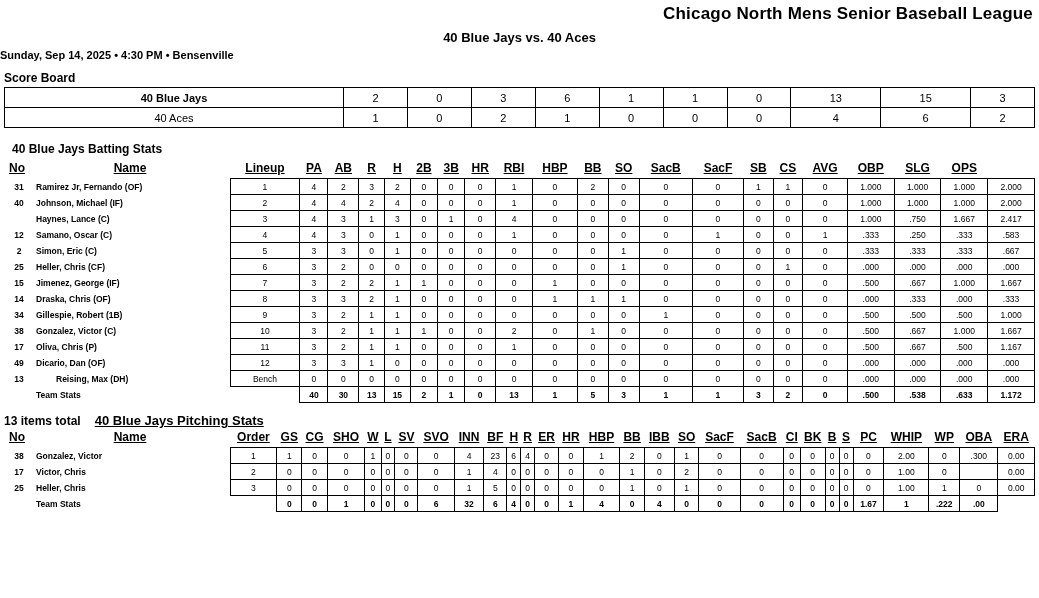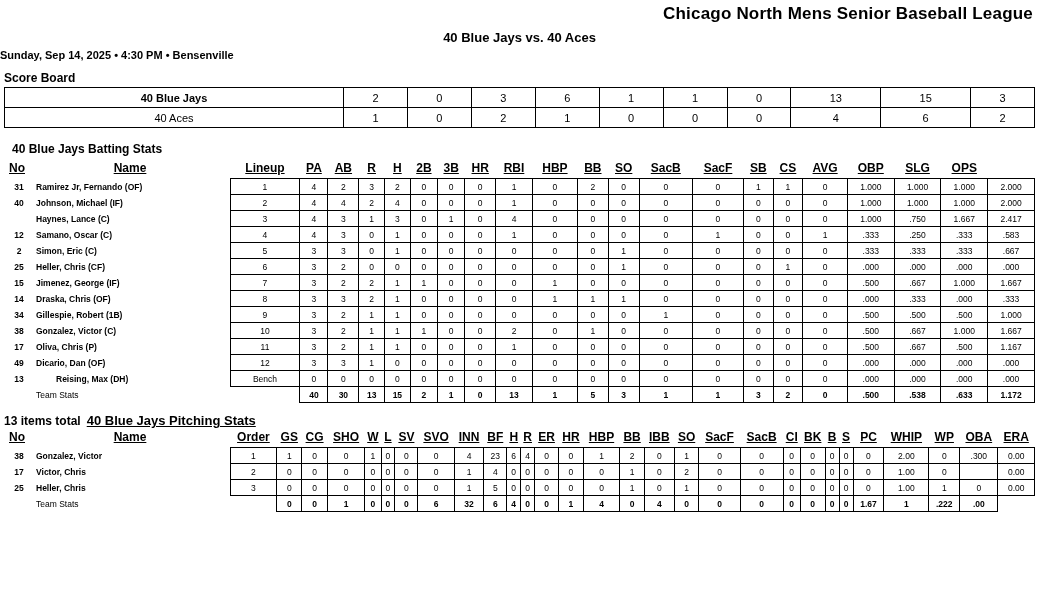--- a/index.html
+++ b/index.html
@@ -104,33 +104,33 @@
   table.stats td.name-indent{
     text-align:left;
     font-weight:bold;
     padding-left:26px;
     border:none;
   }
   table.stats tr.teamrow td{
     font-weight:bold;
   }
   table.stats tr.teamrow td.name{
-    font-weight:normal;
+    font-weight:bold;
   }
   .items-total{
     font-size:12px;
     font-weight:bold;
     margin:0 0 0 4px;
     display:inline-block;
     vertical-align:bottom;
   }
   .pitch-head-row{
     display:flex;
     align-items:flex-end;
-    gap:6px;
+    gap:14px;
     margin-top:10px;
   }
   .pitch-title{
     font-size:13px;
     font-weight:bold;
     text-decoration:underline;
   }
 </style>
 </head>
 <body>

